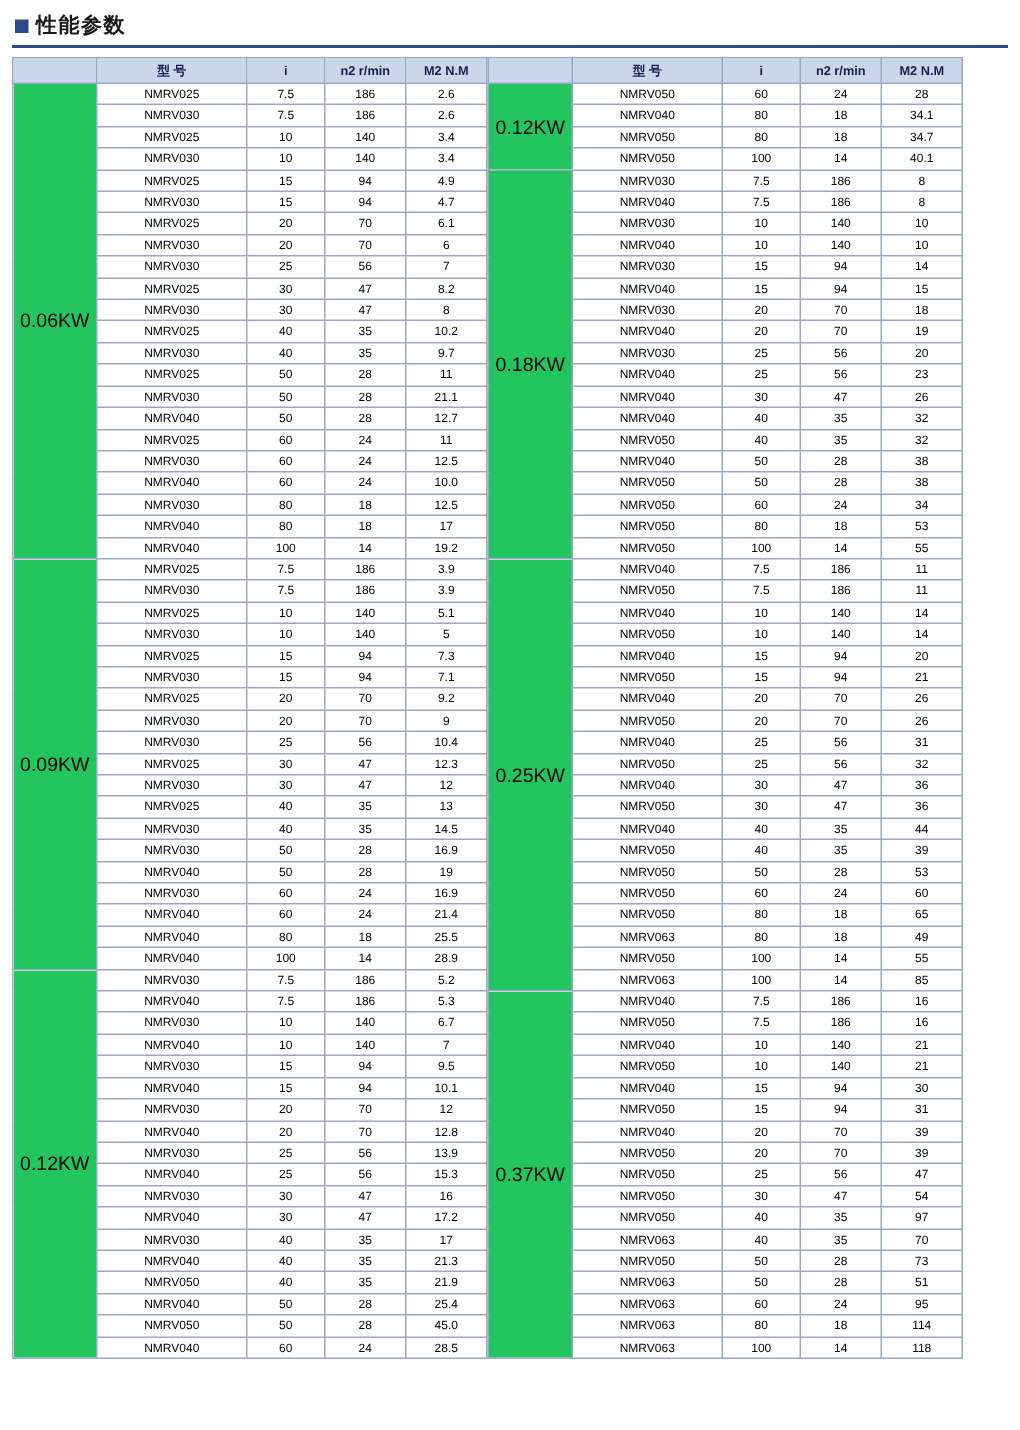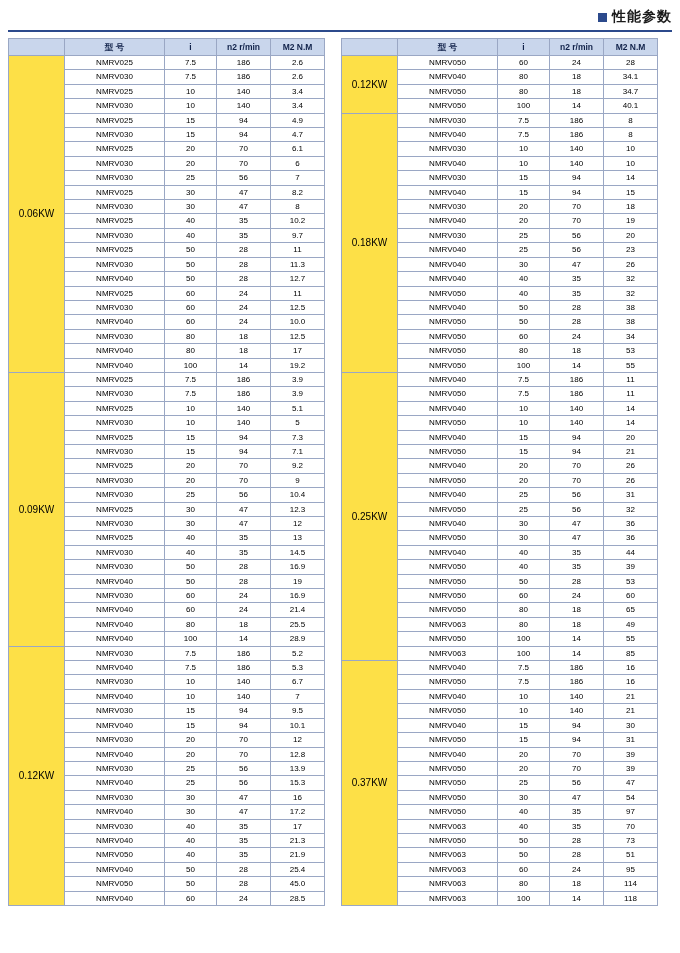--- a/index.html
+++ b/index.html
@@ -20,21 +20,20 @@
     height: 953px;
     position: relative;
     box-sizing: border-box;
     padding: 6px 8px 0 8px;
   }
   .title-row {
     display: flex;
     align-items: center;
     gap: 5px;
     padding: 2px 0 4px 2px;
-    justify-content: flex-end;
   }
   .title-marker {
     width: 9px;
     height: 9px;
     background: #2c4a8c;
     display: inline-block;
   }
   .title-text {
     font-size: 14px;
     font-weight: bold;
@@ -42,21 +41,20 @@
     letter-spacing: 1px;
   }
   .title-rule {
     height: 2px;
     background: #2c4a8c;
     margin: 0 0 6px 0;
     width: 664px;
   }
   .tables {
     display: flex;
-    gap: 16px;
     align-items: flex-start;
   }
   table.spec {
     border-collapse: collapse;
     table-layout: fixed;
     font-size: 8px;
   }
   table.spec.left { width: 316px; }
   table.spec.right { width: 316px; }
   table.spec th, table.spec td {
@@ -72,22 +70,22 @@
   }
   table.spec thead th {
     background: #c9d6ec;
     font-weight: bold;
     font-size: 8.5px;
     height: 16px;
     line-height: 16px;
     color: #11224a;
   }
   td.group {
-    background: #fde047;
-    font-size: 10px;
+    background: #22c55e;
+    font-size: 13px;
     font-weight: normal;
   }
   td.model { text-align: center; }
   col.c-group { width: 56px; }
   col.c-model { width: 100px; }
   col.c-i { width: 52px; }
   col.c-n2 { width: 54px; }
   col.c-m2 { width: 54px; }
 </style>
 </head>
@@ -203,21 +201,21 @@
           <tr>
             <td class="model">NMRV025</td>
             <td>50</td>
             <td>28</td>
             <td>11</td>
           </tr>
           <tr>
             <td class="model">NMRV030</td>
             <td>50</td>
             <td>28</td>
-            <td>11.3</td>
+            <td>21.1</td>
           </tr>
           <tr>
             <td class="model">NMRV040</td>
             <td>50</td>
             <td>28</td>
             <td>12.7</td>
           </tr>
           <tr>
             <td class="model">NMRV025</td>
             <td>60</td>

